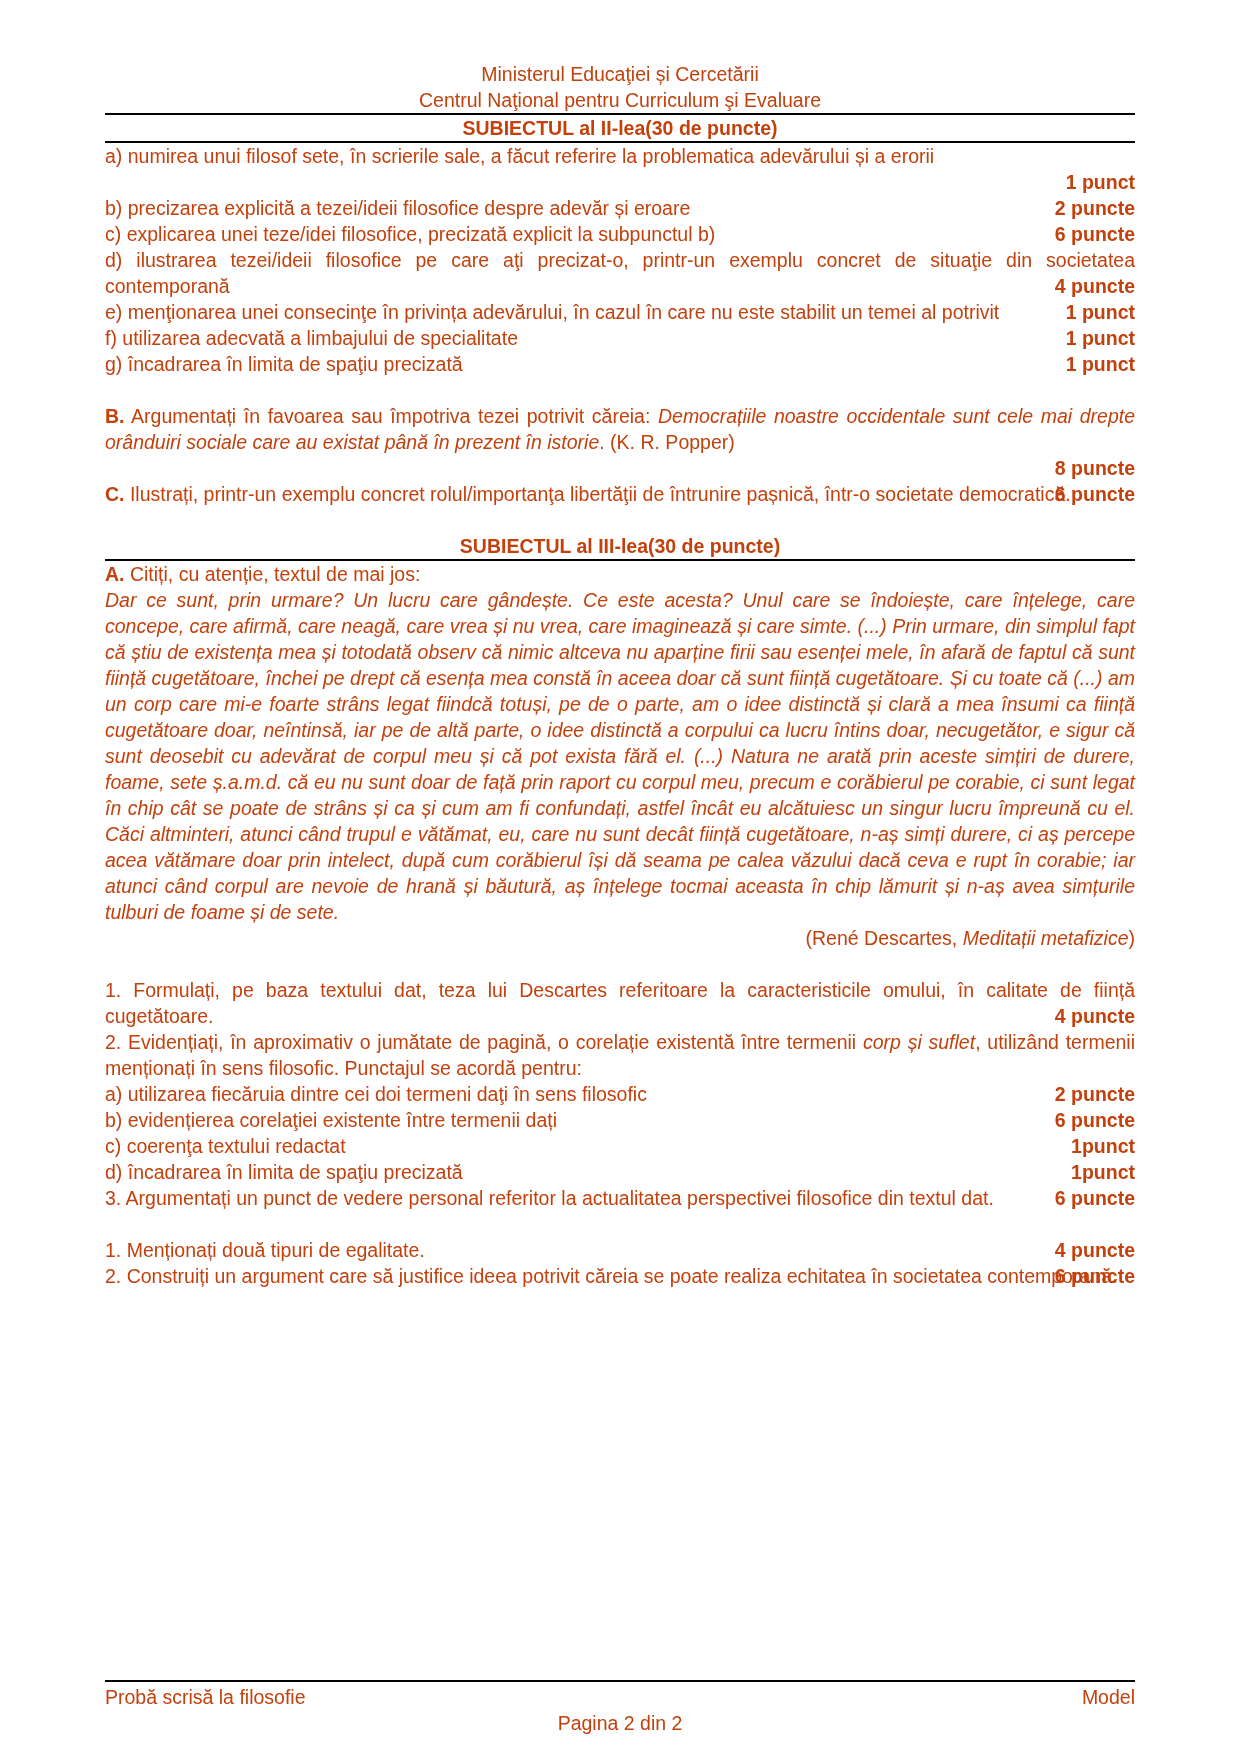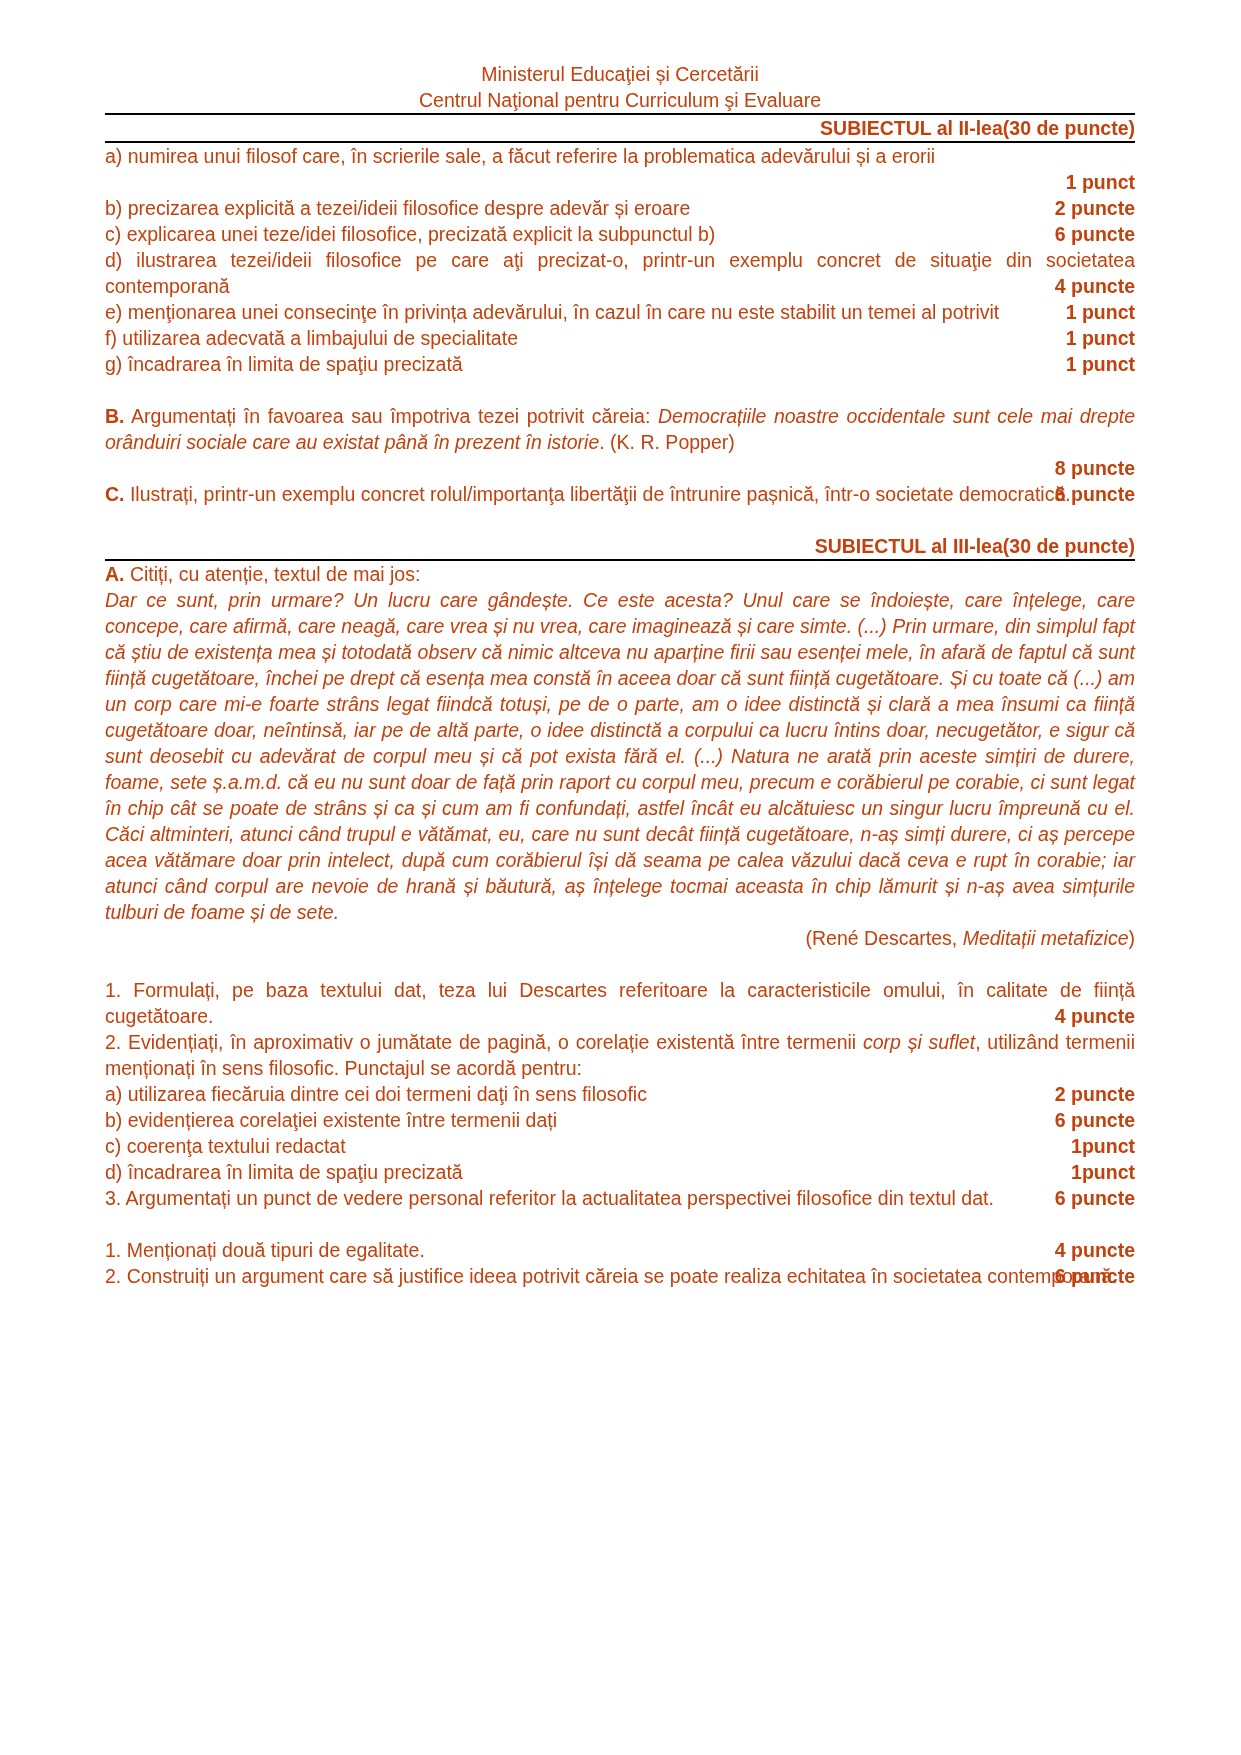--- a/index.html
+++ b/index.html
@@ -9,21 +9,21 @@
     box-sizing:border-box;
     padding:33px 106px 0 105px;
     font-family:"Liberation Sans","DejaVu Sans",sans-serif;
     font-size:19.5px;line-height:26px;color:#c2410c;background:#fff;
     overflow:hidden;
     margin-top:28px;
   }
   p,div{margin:0;}
   .center{text-align:center;}
   .just{text-align:justify;}
-  .title-row{display:flex;justify-content:flex-end;font-weight:bold;border-bottom:2px solid #000;}
+  .title-row{display:flex;justify-content:center;font-weight:bold;border-bottom:2px solid #000;}
   .title-row.topline{border-top:2px solid #000;}
   .item{position:relative;text-align:justify;}
   .pts{position:absolute;right:0;bottom:0;font-weight:bold;white-space:nowrap;}
   .pts-line{text-align:right;font-weight:bold;}
   .blank{height:26px;}
   .italic{font-style:italic;}
   .attr{text-align:right;}
   b{font-weight:bold;}
   .footer{position:absolute;left:105px;right:106px;top:1652px;}
   .footer-row{display:flex;justify-content:space-between;border-top:2px solid #000;padding-top:2px;}
@@ -37,21 +37,21 @@
     <div>Ministerul Educaţiei și Cercetării</div>
     <div>Centrul Naţional pentru Curriculum şi Evaluare</div>
   </div>
 
   <div class="title-row topline">
     <span>SUBIECTUL al II-lea</span>
     <span>(30 de puncte)</span>
   </div>
 
 
-  <div class="item"><span>a) numirea unui filosof care, în scrierile sale, a făcut referire la problematica adevărului și a erorii</span></div>
+  <div class="item"><span>a) numirea unui filosof sete, în scrierile sale, a făcut referire la problematica adevărului și a erorii</span></div>
   <div class="pts-line">1 punct</div>
 
   <div class="item"><span>b) precizarea explicită a tezei/ideii filosofice despre adevăr și eroare</span><span class="pts">2 puncte</span></div>
 
   <div class="item"><span>c) explicarea unei teze/idei filosofice, precizată explicit la subpunctul b)</span><span class="pts">6 puncte</span></div>
 
   <div class="item"><span>d) ilustrarea tezei/ideii filosofice pe care aţi precizat-o, printr-un exemplu concret de situaţie din societatea contemporană</span><span class="pts">4 puncte</span></div>
 
   <div class="item"><span>e) menţionarea unei consecinţe în privința adevărului, în cazul în care nu este stabilit un temei al potrivit</span><span class="pts">1 punct</span></div>
 
@@ -95,14 +95,21 @@
 
   <div class="item"><span>3. Argumentați un punct de vedere personal referitor la actualitatea perspectivei filosofice din textul dat.</span><span class="pts">6 puncte</span></div>
 
   <div class="blank"></div>
 
 
   <div class="item"><span>1. Menționați două tipuri de egalitate.</span><span class="pts">4 puncte</span></div>
 
   <div class="item"><span>2. Construiți un argument care să justifice ideea potrivit căreia se poate realiza echitatea în societatea contemporană.</span><span class="pts">6 puncte</span></div>
 
+  <div class="footer">
+    <div class="footer-row">
+      <span>Probă scrisă la filosofie</span>
+      <span>Model</span>
+    </div>
+    <div class="center">Pagina 2 din 2</div>
+  </div>
 
 </div>
 
 </body></html>

